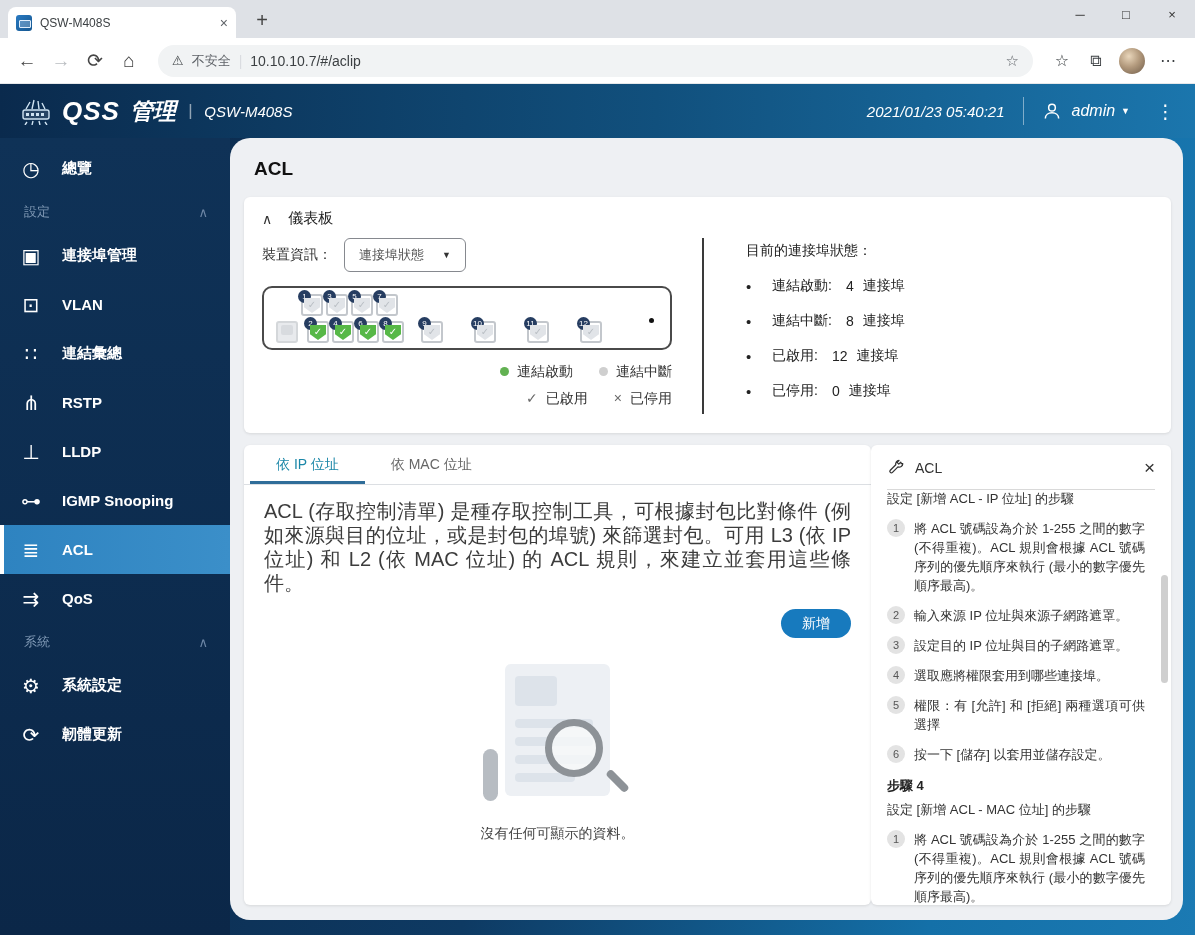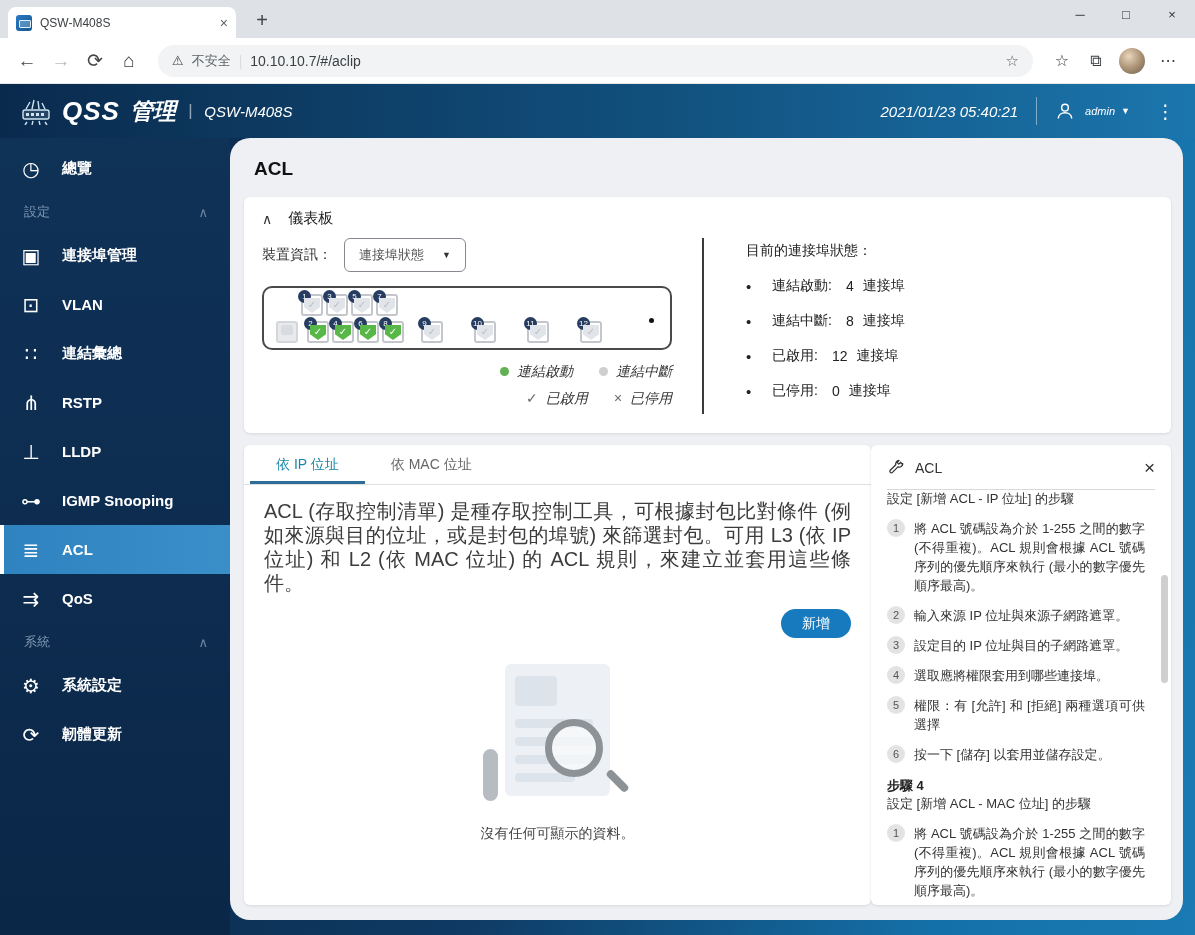--- a/index.html
+++ b/index.html
@@ -40,21 +40,21 @@
   .appheader{position:absolute;left:0;top:84px;width:100%;height:54px;
     background:linear-gradient(90deg,#0a2a4d 0%,#11507d 55%,#1b76ad 100%);
     display:flex;align-items:center;padding:0 20px;color:#fff;font-style:italic;}
   .brand{font-size:26px;font-weight:bold;letter-spacing:1px;margin-left:10px;}
   .brandsuffix{font-size:23px;font-weight:bold;margin-left:10px;}
   .hsep{color:rgba(255,255,255,.55);font-size:17px;margin:0 12px;}
   .devname{font-size:15px;}
   .hright{margin-left:auto;display:flex;align-items:center;}
   .hdatetime{font-size:15px;}
   .hdiv{width:1px;height:28px;background:rgba(255,255,255,.45);margin:0 18px;}
-  .husername{font-size:11px;margin:0 6px 0 10px;}
+  .husername{font-size:16px;margin:0 6px 0 10px;}
   .hcaret{font-size:9px;margin-right:20px;}
   .hmenu{font-size:19px;margin-left:6px;}
 
   
   .appbody{position:absolute;left:0;top:138px;width:1195px;height:797px;
     background:linear-gradient(100deg,#0b2647 0%,#0e3a63 45%,#1470a8 80%,#1b7ab3 100%);}
   .sidebar{position:absolute;left:0;top:0;width:230px;height:100%;
     background:linear-gradient(180deg,#0f3257 0%,#0b2748 100%);padding-top:6px;}
   .srow{display:flex;align-items:center;color:#fff;cursor:pointer;}
   .srow.item{height:49px;}
@@ -99,21 +99,21 @@
   .port.up .pcheck{background:#57b847;color:#fff;}
   .port.down .pcheck{background:#e1e4e8;color:#b9bec4;}
   .plainport{width:22px;height:22px;background:#e8eaed;border:2px solid #d4d7da;
     border-radius:3px;margin-right:6px;position:relative;flex:none;}
   .plainport::after{content:"";position:absolute;left:3px;top:2px;width:12px;height:10px;
     background:#d8dbdf;border-radius:2px;}
   .ports .port:nth-of-type(5){margin-left:14px;}
   .ports .port:nth-of-type(6),.ports .port:nth-of-type(7),.ports .port:nth-of-type(8){margin-left:28px;}
   .ddot{position:absolute;right:16px;top:30px;width:5px;height:5px;border-radius:50%;background:#111;}
   .legend{width:410px;display:flex;justify-content:flex-end;gap:26px;
-    font-size:14px;color:#333;margin-top:13px;align-items:center;font-style:italic;}
+    font-size:14px;color:#333;margin-top:13px;align-items:center;}
   .legend.row2{margin-top:9px;}
   .ldot{display:inline-block;width:9px;height:9px;border-radius:50%;margin-right:8px;}
   .ldot.green{background:#62b152;}
   .ldot.gray{background:#cfcfcf;}
   .lmark{margin-right:8px;color:#6a6a6a;font-size:14px;}
   .statustitle{font-size:14px;color:#222;}
   .statrow{display:flex;align-items:center;margin-top:17px;font-size:14px;color:#222;}
   .statrow .bullet{width:26px;font-size:15px;}
   .statrow .sval{margin-left:14px;}
   .statrow .sunit{margin-left:9px;}
@@ -142,21 +142,21 @@
   .helpcard{flex:none;width:300px;position:relative;padding:12px 16px;overflow:hidden;}
   .helphead{display:flex;align-items:center;gap:10px;padding-bottom:10px;border-bottom:1px solid #d9d9d9;}
   .helptitle{font-size:14px;color:#333;}
   .helpclose{margin-left:auto;font-size:19px;color:#333;cursor:pointer;}
   .helpsection{margin-top:0;font-size:13px;color:#333;}
   .step{display:flex;gap:9px;margin-top:11px;padding-right:10px;}
   .stepnum{flex:none;width:18px;height:18px;border-radius:50%;background:#e3e3e3;color:#555;
     font-size:11px;line-height:18px;text-align:center;}
   .steptext{font-size:13px;color:#333;line-height:19px;text-align:justify;}
   .stepnote{margin-top:13px;font-size:13px;font-weight:bold;color:#222;}
-  .helpsection.second{}
+  .helpsection.second{margin-top:6px;}
   .scrollthumb{position:absolute;right:3px;top:130px;width:7px;height:108px;background:#cfcfcf;border-radius:4px;}
 </style>
 </head>
 <body>
 
 <div id="screen">
 
   <div class="tabstrip">
     <div class="btab">
       <span class="favicon"></span>

